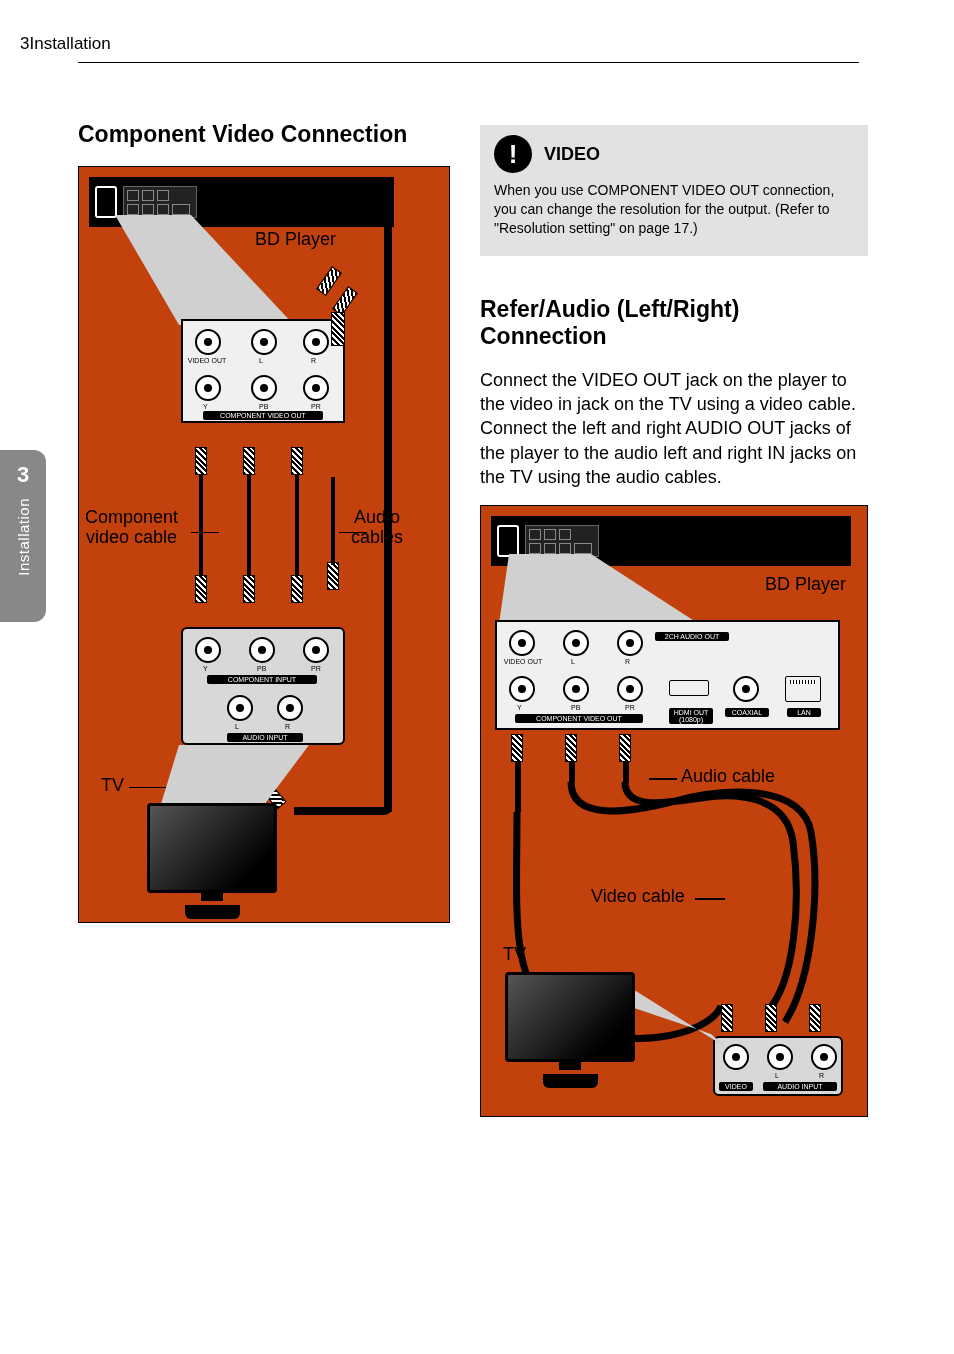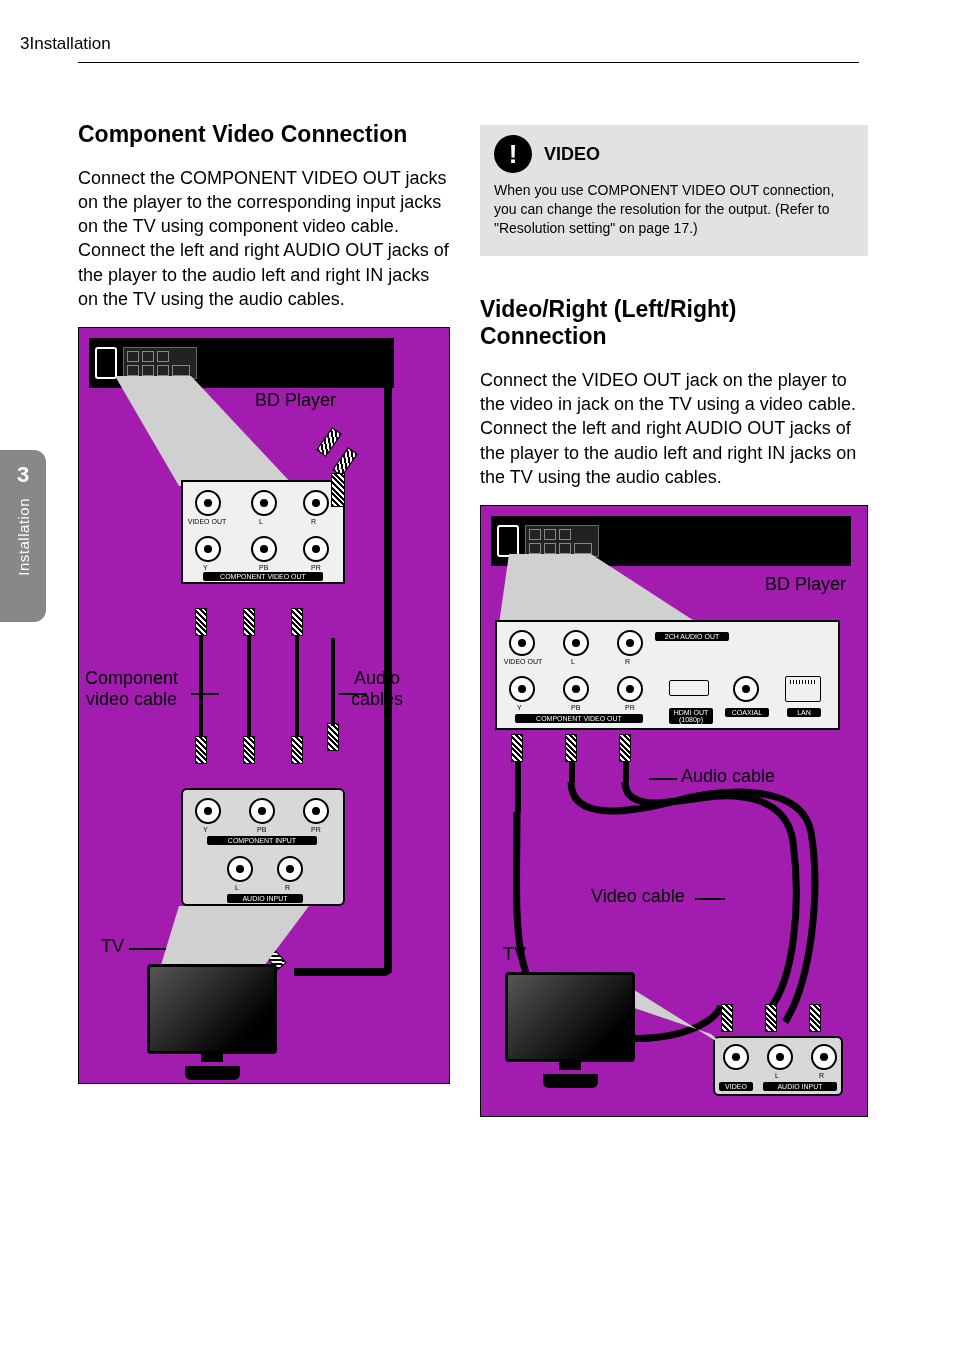--- a/index.html
+++ b/index.html
@@ -80,21 +80,21 @@
       margin-top: 10px;
     }
     .diagram-header {
       background: #000;
       color: #fff;
       padding: 8px 12px;
       font-size: 18px;
     }
     .diagram-body {
       position: relative;
-      background: #a21caf;
+      background: #c2410c;
     }
     .note-box {
       background: #e2e2e2;
       padding: 10px 14px 18px 14px;
       position: relative;
       margin-bottom: 40px;
     }
     .note-header {
       display: flex;
       align-items: center;
@@ -227,21 +227,20 @@
 </div>
 <div class="header-rule"></div>
 
 <div class="side-tab">
   <div class="side-tab-num">3</div>
   <div class="side-tab-label">Installation</div>
 </div>
 
 <div class="col-left">
   <h2 class="section-title">Component Video Connection</h2>
-  <p class="body-text">Connect the COMPONENT VIDEO OUT jacks on the player to the corresponding input jacks on the TV using component video cable. Connect the left and right AUDIO OUT jacks of the player to the audio left and right IN jacks on the TV using the audio cables.</p>
 
   <div class="diagram-box">
     <div class="diagram-body" style="height:755px;">
 
       <div class="bd-player-rect" style="top:10px;left:10px;width:305px;">
         <div style="position:absolute;left:6px;top:9px;width:22px;height:32px;border:2px solid #fff;border-radius:3px;"></div>
         <div style="position:absolute;left:34px;top:9px;width:74px;height:32px;border:1px solid #666;background:#222;">
           <div style="position:absolute;top:3px;left:3px;width:12px;height:11px;border:1px solid #888;"></div>
           <div style="position:absolute;top:3px;left:18px;width:12px;height:11px;border:1px solid #888;"></div>
           <div style="position:absolute;top:3px;left:33px;width:12px;height:11px;border:1px solid #888;"></div>
@@ -337,21 +336,21 @@
 
 <div class="col-right">
   <div class="note-box">
     <div class="note-header">
       <div class="note-icon">!</div>
       <span class="note-title">VIDEO</span>
     </div>
     <div class="note-text">When you use COMPONENT VIDEO OUT connection, you can change the resolution for the output. (Refer to "Resolution setting" on page 17.)</div>
   </div>
 
-  <h2 class="section-title" style="margin-top:35px;">Video/Right (Left/Right) Connection</h2>
+  <h2 class="section-title" style="margin-top:35px;">Refer/Audio (Left/Right) Connection</h2>
   <p class="body-text">Connect the VIDEO OUT jack on the player to the video in jack on the TV using a video cable. Connect the left and right AUDIO OUT jacks of the player to the audio left and right IN jacks on the TV using the audio cables.</p>
 
   <div class="diagram-box">
     <div class="diagram-body" style="height:610px;">
 
       <div class="bd-player-rect" style="top:10px;left:10px;width:360px;">
         <div style="position:absolute;left:6px;top:9px;width:22px;height:32px;border:2px solid #fff;border-radius:3px;"></div>
         <div style="position:absolute;left:34px;top:9px;width:74px;height:32px;border:1px solid #666;background:#222;">
           <div style="position:absolute;top:3px;left:3px;width:12px;height:11px;border:1px solid #888;"></div>
           <div style="position:absolute;top:3px;left:18px;width:12px;height:11px;border:1px solid #888;"></div>

